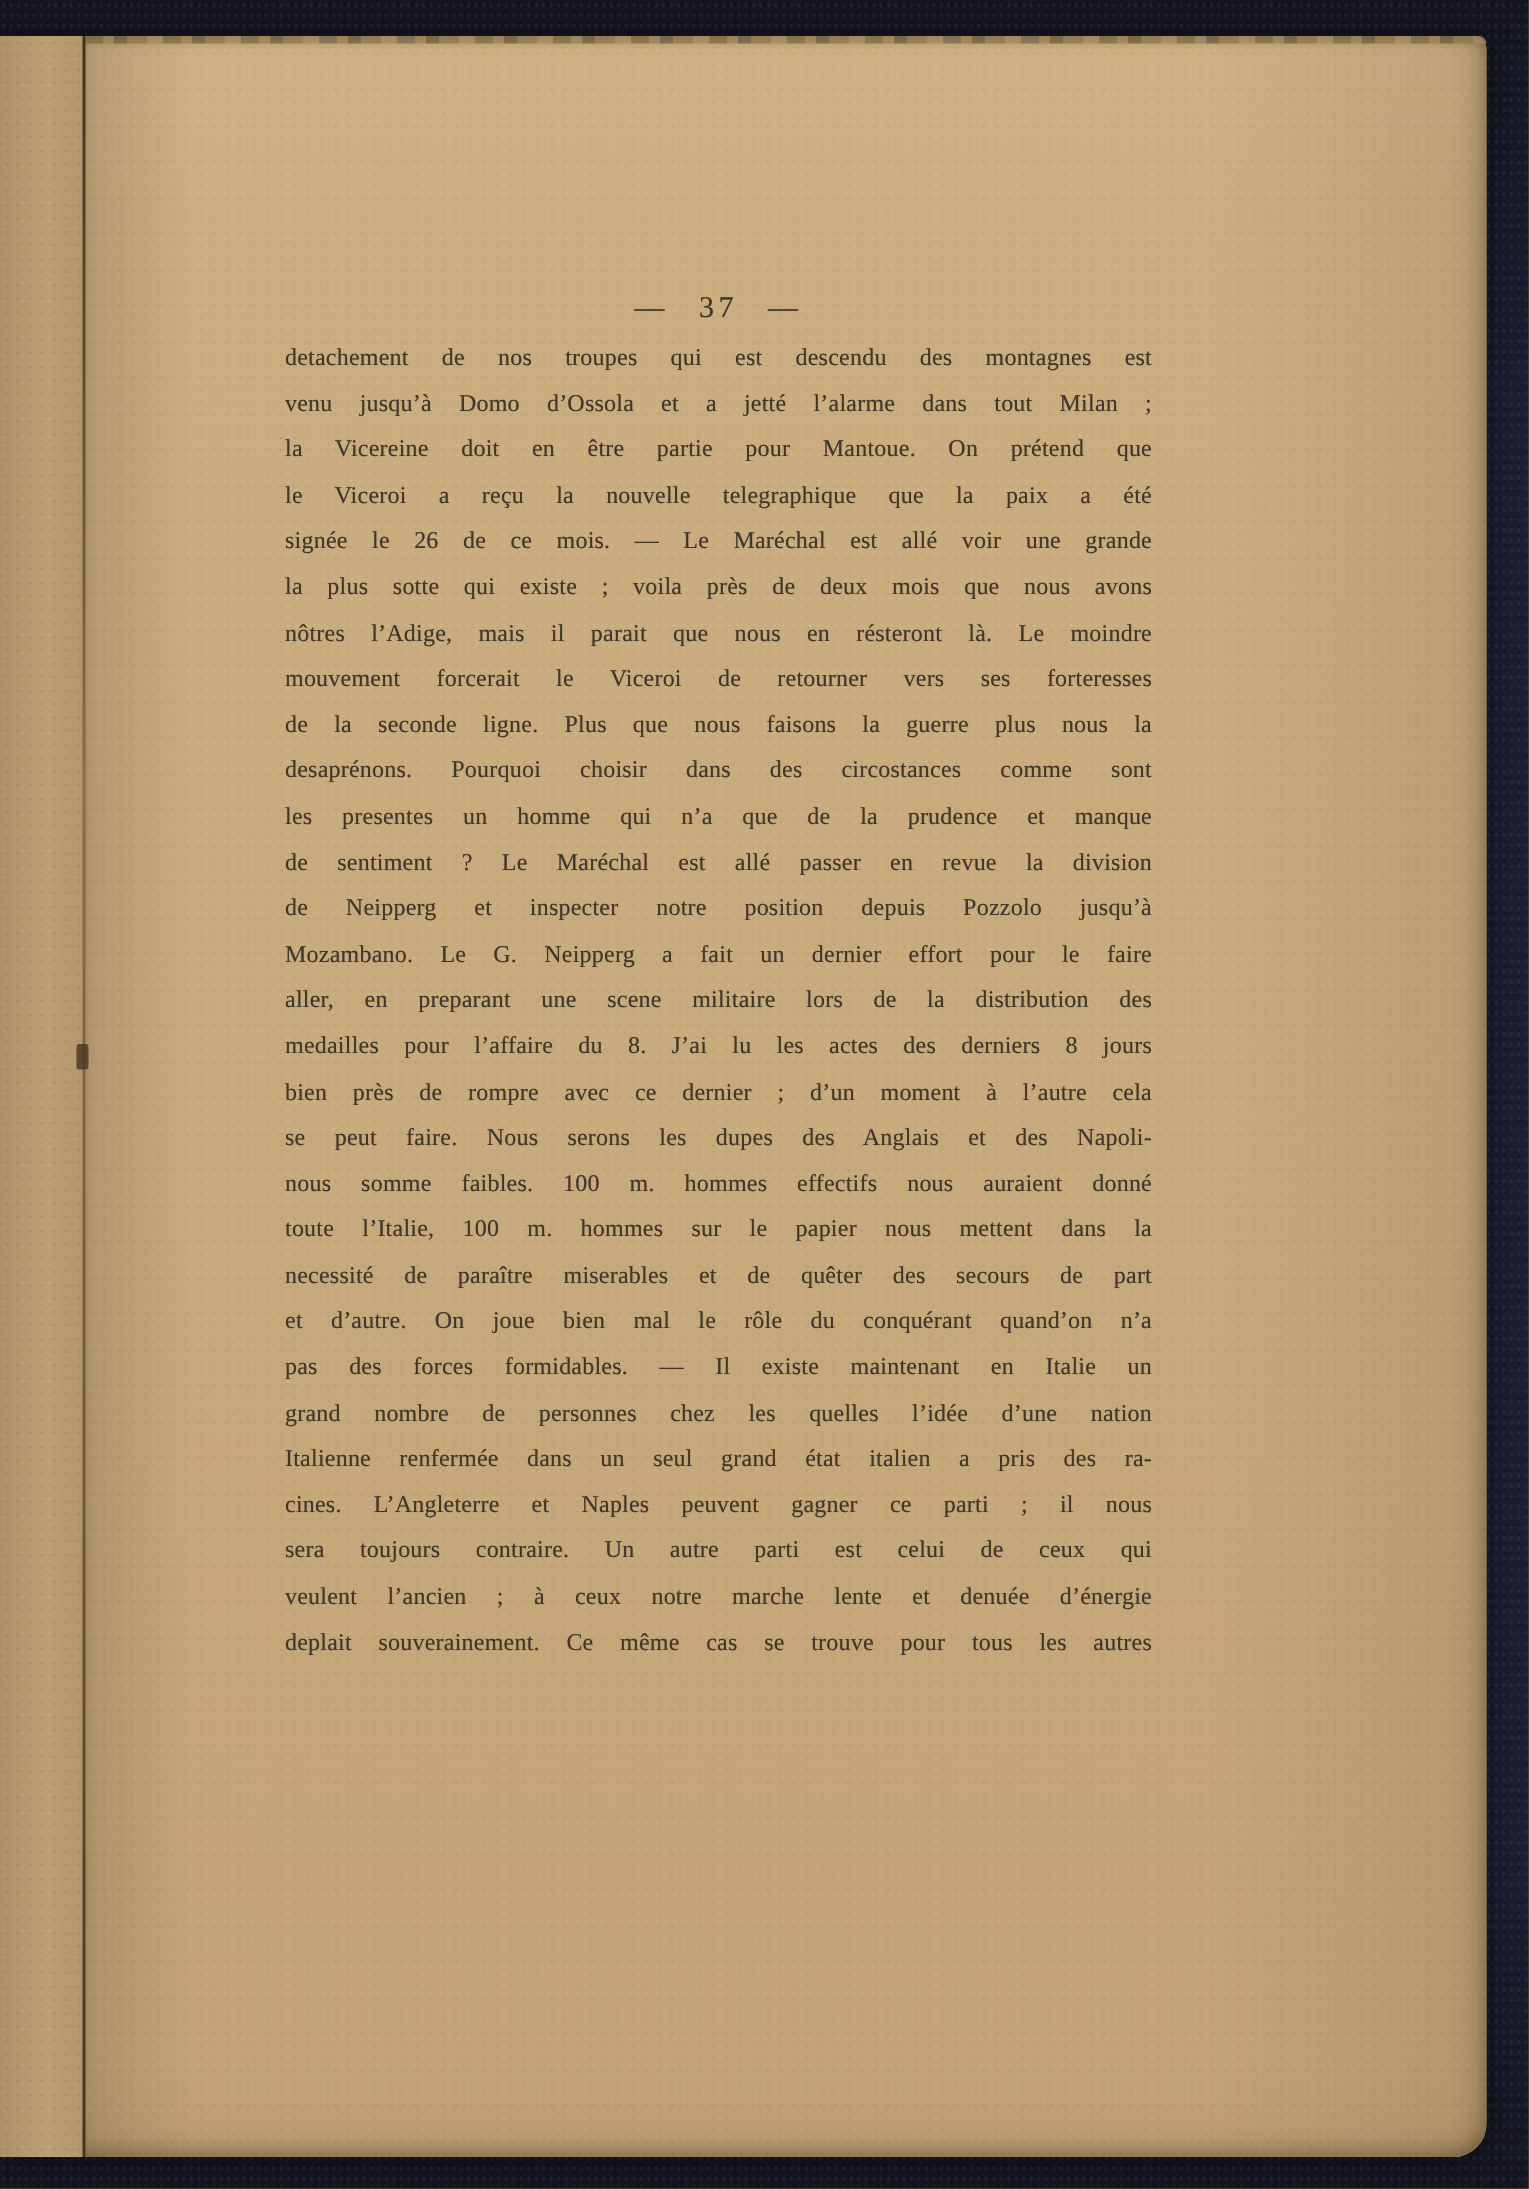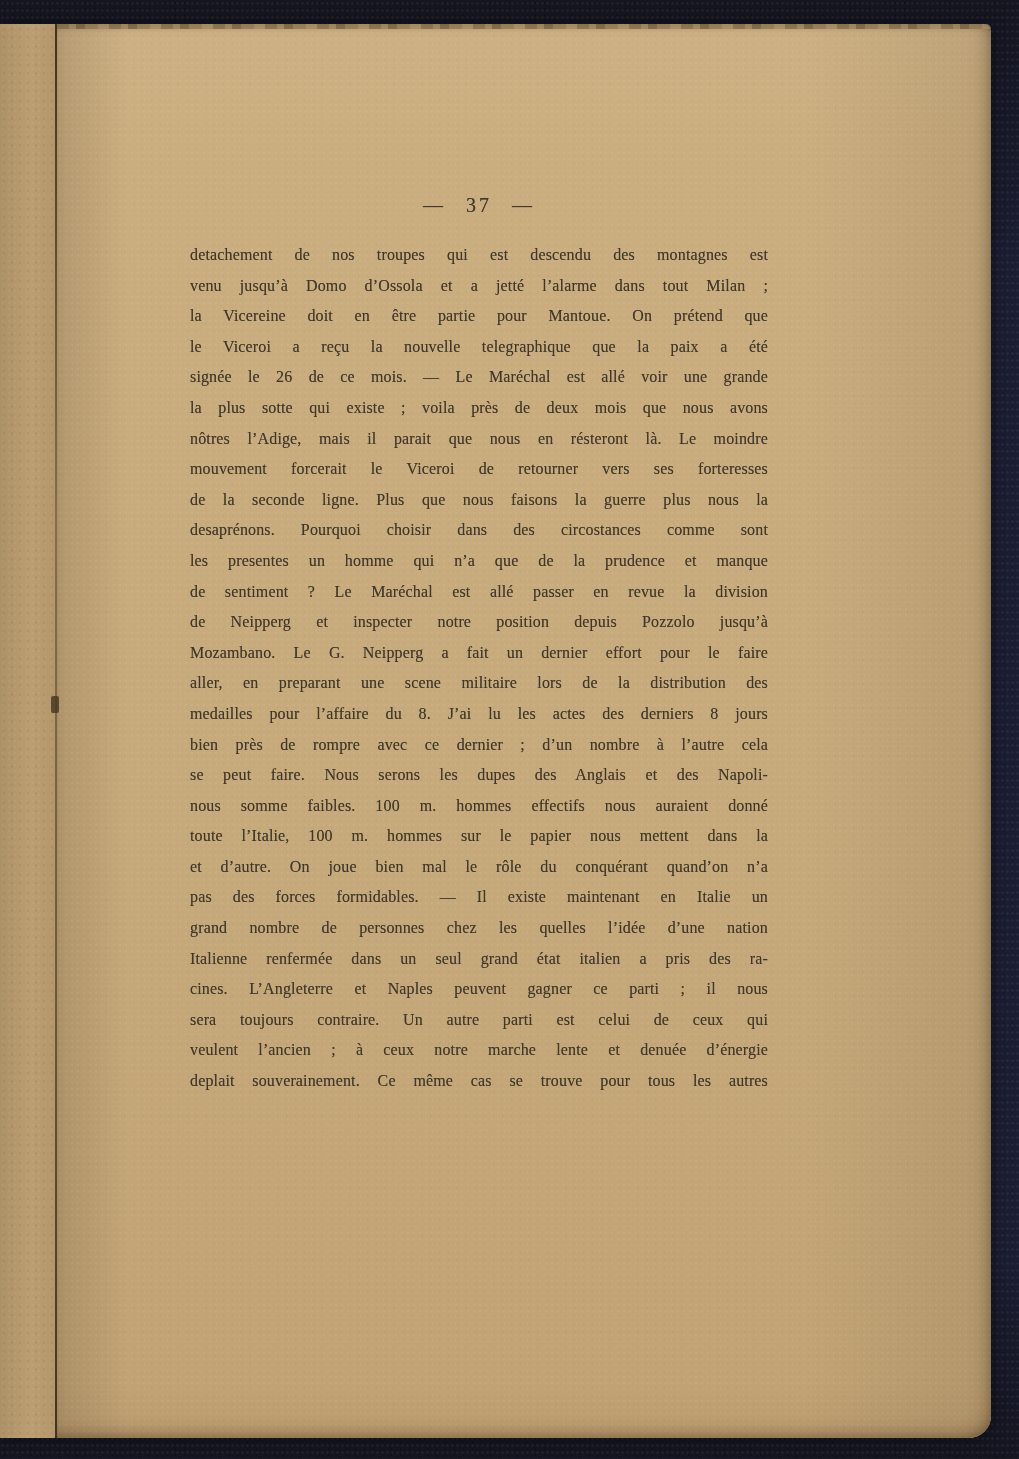--- a/index.html
+++ b/index.html
@@ -70,21 +70,21 @@
     opacity:0.75;
   }
 
   .text-block{
     position:absolute;left:190px;top:166px;width:578px;
   }
   .page-number{
     text-align:center;height:30px;line-height:30px;
     font-size:20px;color:var(--ink);
     letter-spacing:3px;word-spacing:12px;
-    margin-bottom:20px;
+    margin-bottom:4px;
     text-shadow:0 0 0.5px rgba(63,55,42,0.55);
   }
   .body-lines{
     color:var(--ink);
     font-size:16px;
     line-height:30.6px;
     letter-spacing:0.15px;
     text-shadow:0 0 0.5px rgba(63,55,42,0.5);
   }
   .body-lines .line{
@@ -116,24 +116,25 @@
         <div class="line">nôtres l’Adige, mais il parait que nous en résteront là. Le moindre</div>
         <div class="line">mouvement forcerait le Viceroi de retourner vers ses forteresses</div>
         <div class="line">de la seconde ligne. Plus que nous faisons la guerre plus nous la</div>
         <div class="line">desaprénons. Pourquoi choisir dans des circostances comme sont</div>
         <div class="line">les presentes un homme qui n’a que de la prudence et manque</div>
         <div class="line">de sentiment ? Le Maréchal est allé passer en revue la division</div>
         <div class="line">de Neipperg et inspecter notre position depuis Pozzolo jusqu’à</div>
         <div class="line">Mozambano. Le G. Neipperg a fait un dernier effort pour le faire</div>
         <div class="line">aller, en preparant une scene militaire lors de la distribution des</div>
         <div class="line">medailles pour l’affaire du 8. J’ai lu les actes des derniers 8 jours</div>
-        <div class="line">bien près de rompre avec ce dernier ; d’un nombre à l’autre cela</div>
+        <div class="line">bien près de rompre avec ce dernier ; d’un moment à l’autre cela</div>
         <div class="line">se peut faire. Nous serons les dupes des Anglais et des Napoli-</div>
         <div class="line">nous somme faibles. 100 m. hommes effectifs nous auraient donné</div>
         <div class="line">toute l’Italie, 100 m. hommes sur le papier nous mettent dans la</div>
+        <div class="line">necessité de paraître miserables et de quêter des secours de part</div>
         <div class="line">et d’autre. On joue bien mal le rôle du conquérant quand’on n’a</div>
         <div class="line">pas des forces formidables. — Il existe maintenant en Italie un</div>
         <div class="line">grand nombre de personnes chez les quelles l’idée d’une nation</div>
         <div class="line">Italienne renfermée dans un seul grand état italien a pris des ra-</div>
         <div class="line">cines. L’Angleterre et Naples peuvent gagner ce parti ; il nous</div>
         <div class="line">sera toujours contraire. Un autre parti est celui de ceux qui</div>
         <div class="line">veulent l’ancien ; à ceux notre marche lente et denuée d’énergie</div>
         <div class="line">deplait souverainement. Ce même cas se trouve pour tous les autres</div>
       </div>
   </div>

